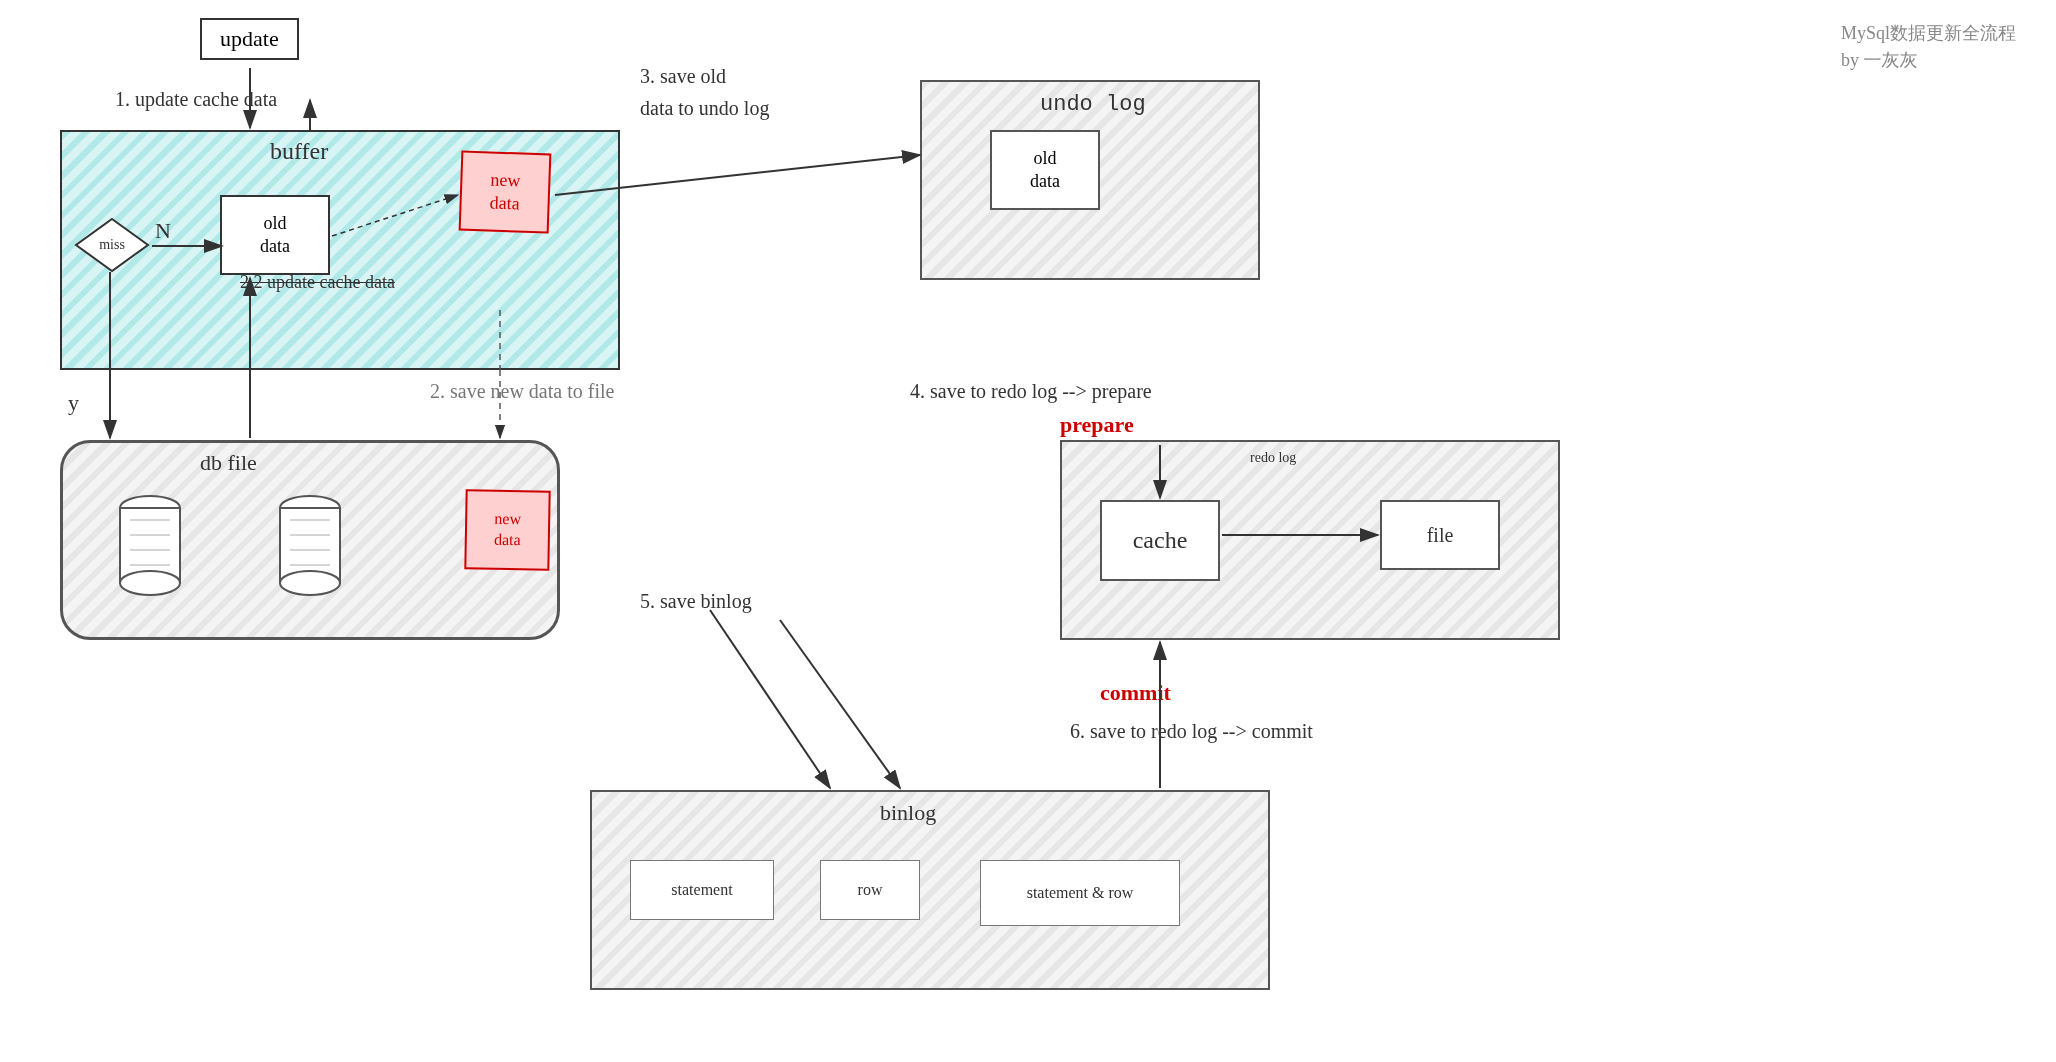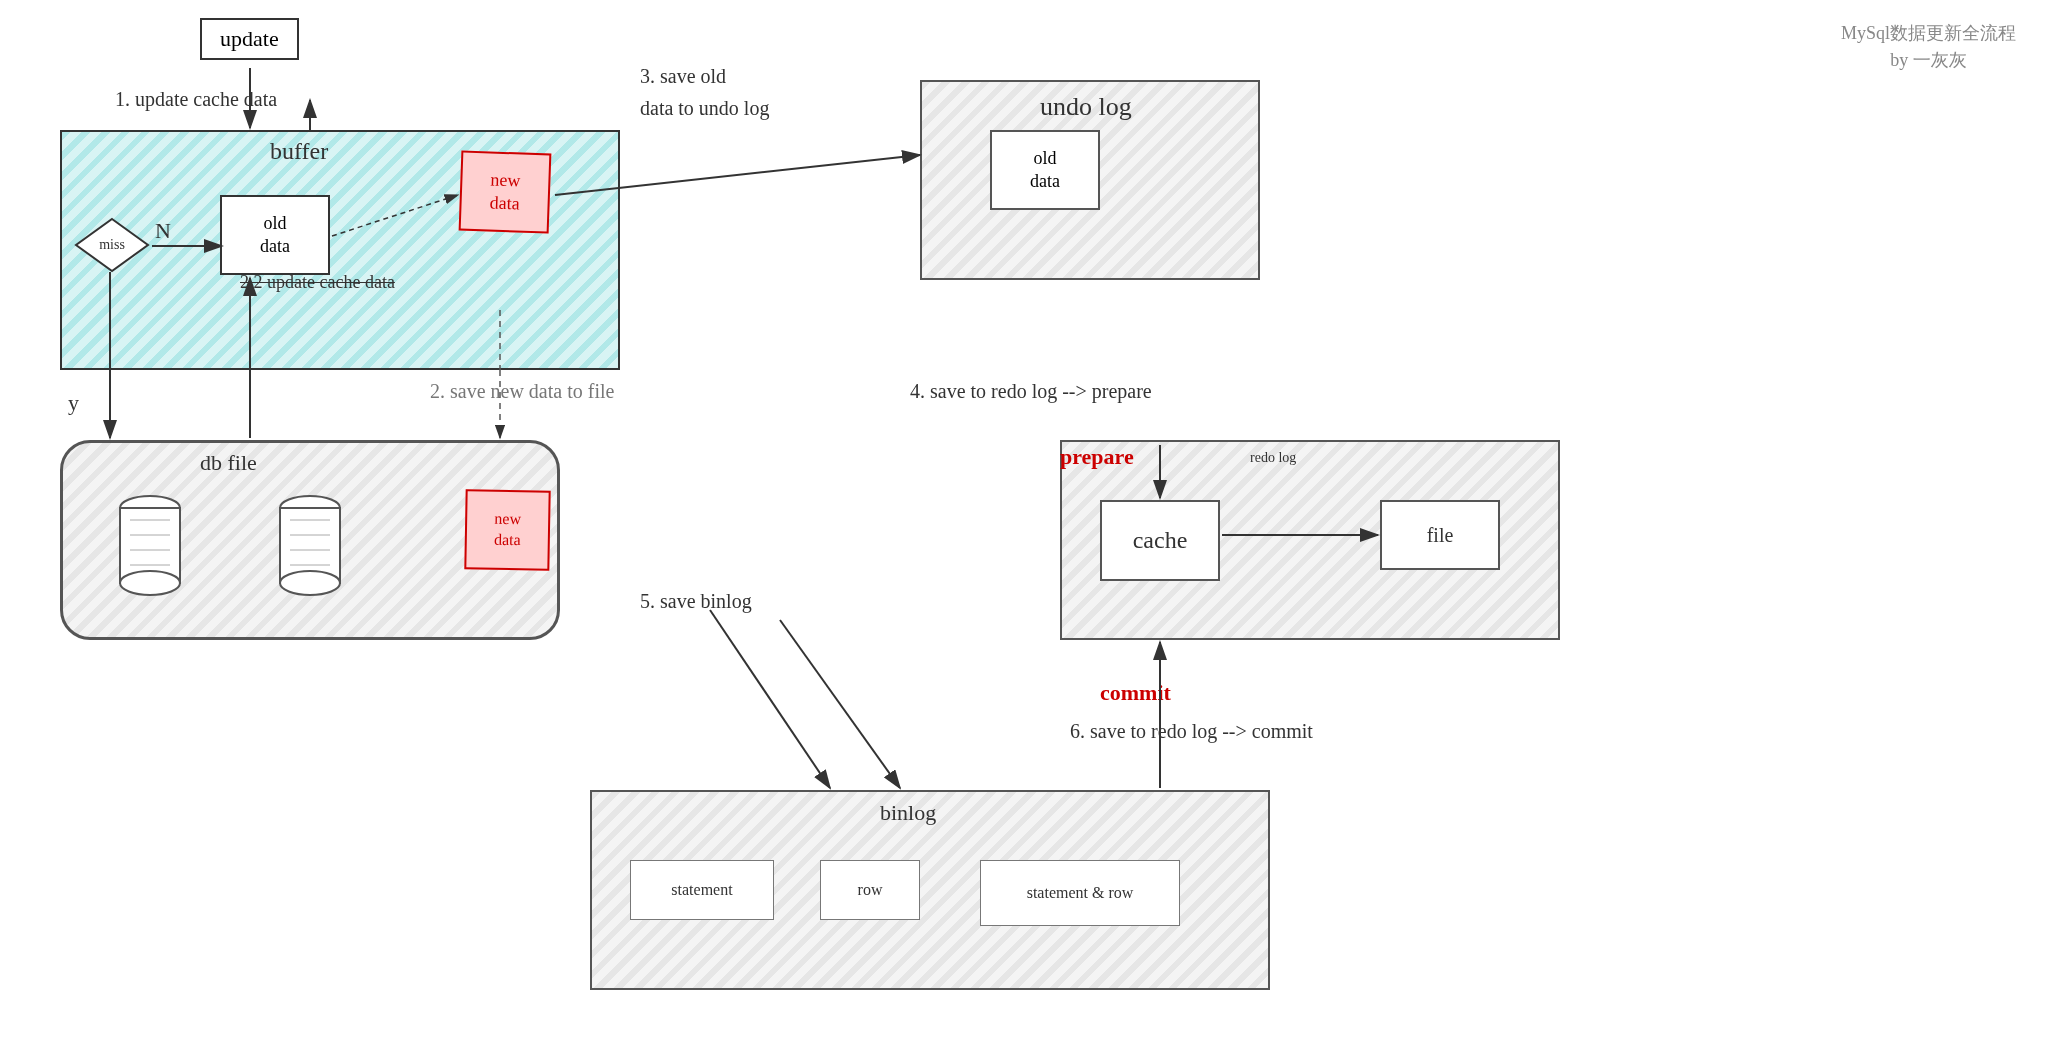--- a/index.html
+++ b/index.html
@@ -22,21 +22,21 @@
     
     .handwritten {
       font-family: 'Segoe Print', 'Comic Sans MS', cursive;
     }
 
     
     .watermark {
       position: absolute;
       top: 20px;
       right: 40px;
-      text-align: center;
+      text-align: left;
       font-family: 'Segoe Print', 'Comic Sans MS', cursive;
       font-size: 18px;
       color: #888;
       line-height: 1.5;
     }
 
     
     .update-box {
       position: absolute;
       top: 18px;
@@ -169,22 +169,22 @@
         transparent 6px,
         transparent 14px
       );
       background-color: rgba(220,220,220,0.3);
     }
 
     .undo-log-label {
       position: absolute;
       top: 92px;
       left: 1040px;
-      font-family: Liberation Serif, serif;
-      font-size: 26px;
+      font-family: Liberation Mono, monospace;
+      font-size: 22px;
       color: #333;
     }
 
     
     .old-data-undo {
       position: absolute;
       top: 130px;
       left: 990px;
       width: 110px;
       height: 80px;
@@ -440,21 +440,21 @@
   </div>
 
   <div class="label" style="top:60px;left:640px;font-size:20px;line-height:1.6;">
     3. save old<br>data to undo log
   </div>
 
   <div class="label" style="top:380px;left:910px;font-size:20px;">
     4. save to redo log --&gt; prepare
   </div>
 
-  <div class="label-red" style="top:444px;left:1060px;font-size:22px;">prepare</div>
+  <div class="label-red" style="top:412px;left:1060px;font-size:22px;">prepare</div>
 
   <div class="label" style="top:590px;left:640px;font-size:20px;">5. save binlog</div>
 
   <div class="label-red" style="top:680px;left:1100px;font-size:22px;">commit</div>
 
   <div class="label" style="top:720px;left:1070px;font-size:20px;">
     6. save to redo log --&gt; commit
   </div>
 
   <div class="label" style="top:380px;left:430px;font-size:20px;color:#777;">

